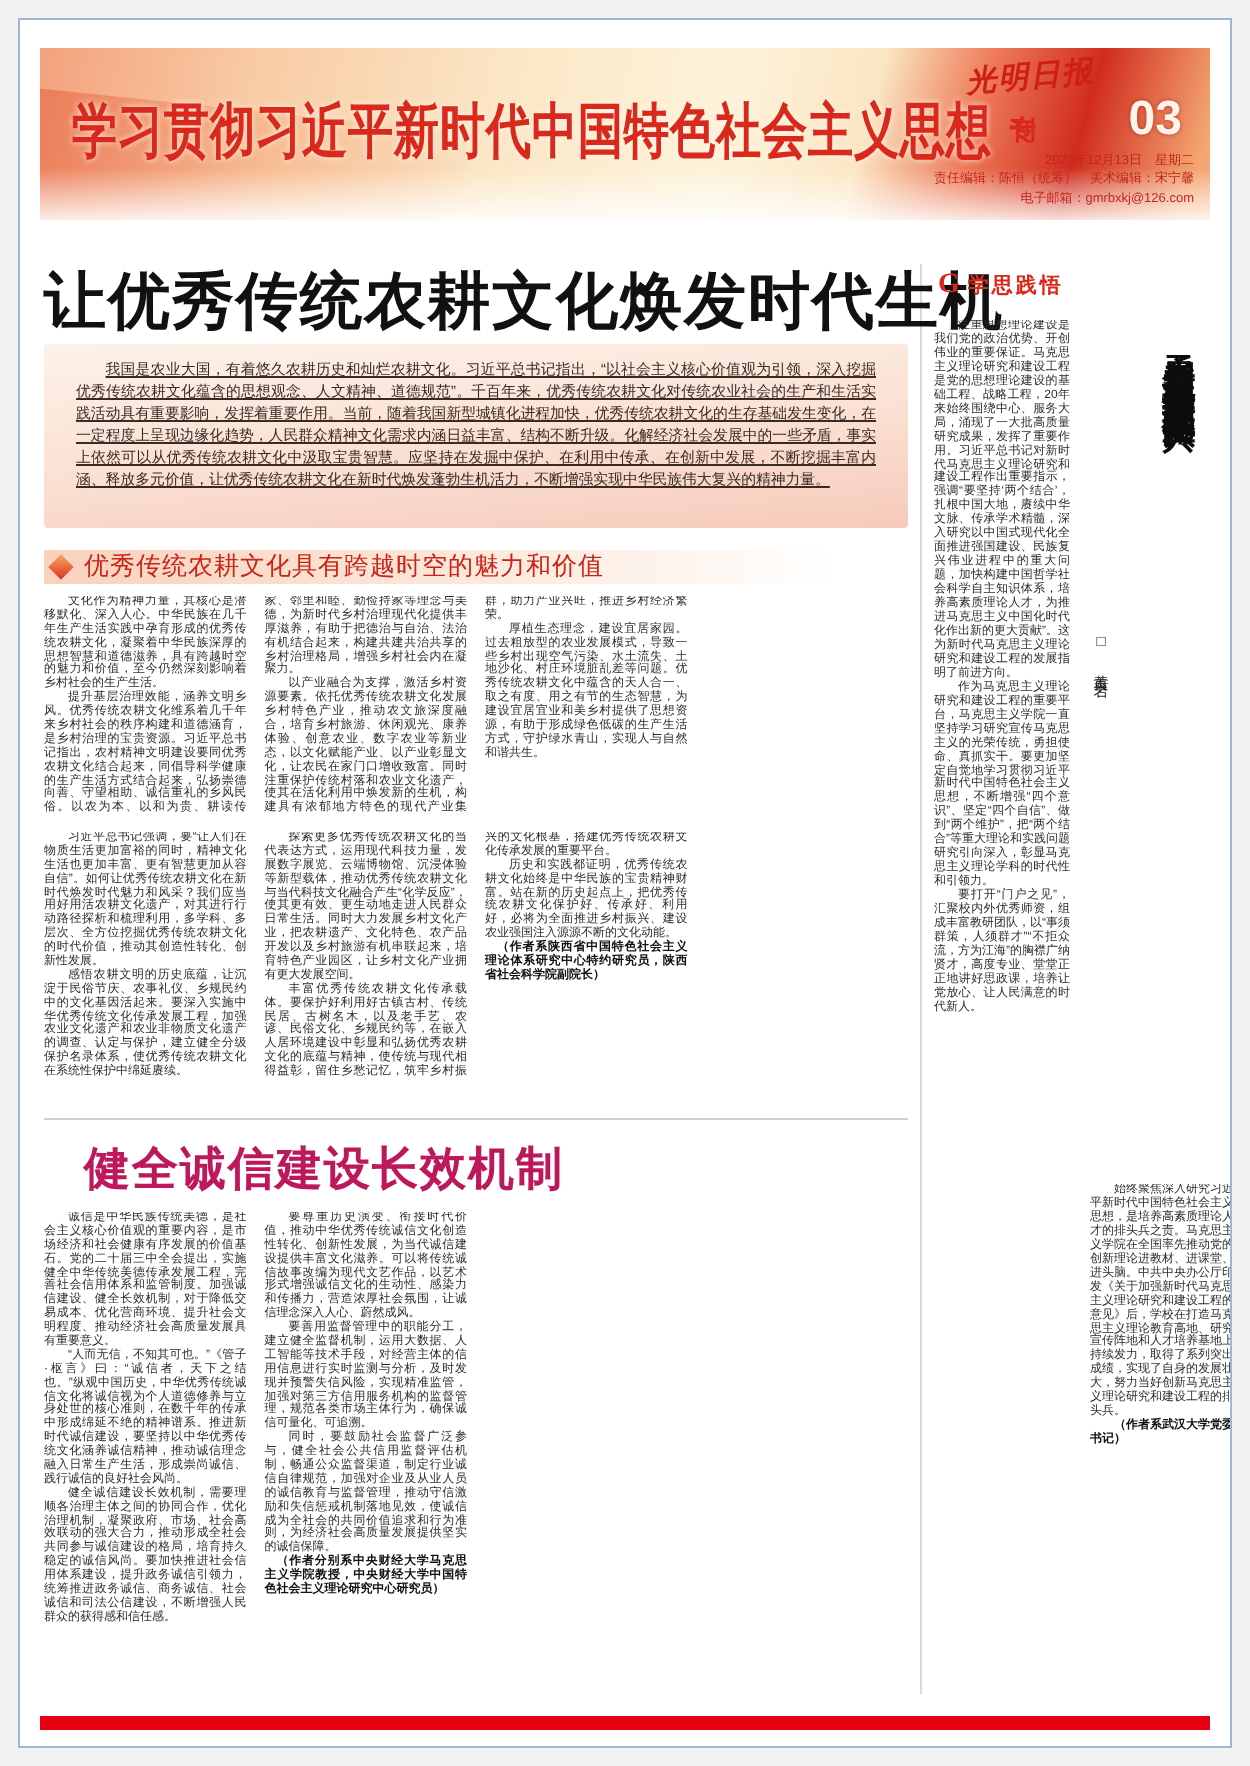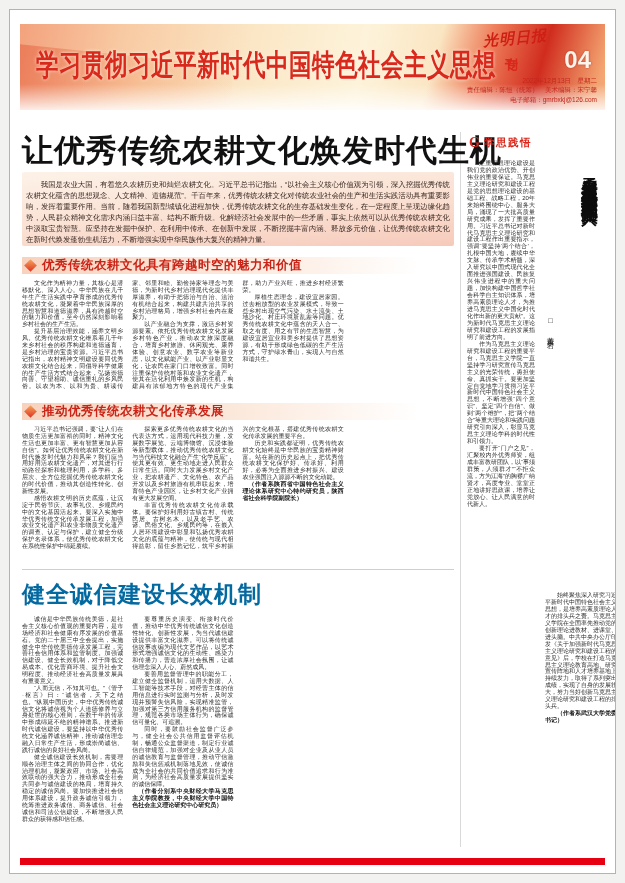--- a/index.html
+++ b/index.html
@@ -25,36 +25,36 @@
   
   .content { position:absolute; left:12px; right:12px; top:104px; bottom:22px; display:flex; }
   .left-main { width:432px; position:relative; }
   .vdivider { width:1px; background:#d9d9d9; margin:18px 6px 4px 6px; }
   .side { flex:1; position:relative; }
 
   
   h1.main-headline { margin-top:16px; text-align:center; font-family:"Liberation Serif","DejaVu Serif",serif;
       font-weight:900; font-size:31px; letter-spacing:1px; color:#111; white-space:nowrap; }
   .author-line { margin:7px 0 6px 14px; font-size:8.5px; color:#333; letter-spacing:1px; }
-  .lead-box { height:74px; padding:8px 4px 6px; background:linear-gradient(175deg,#fdf2e8 0%,#fae0d2 55%,#f6cabb 100%);
-      font-size:7.4px; line-height:1.48; color:#3a2a24; text-align:justify; text-indent:2em; overflow:hidden; border-radius:2px; }
+  .lead-box { height:92px; padding:8px 16px 6px; background:linear-gradient(175deg,#fdf2e8 0%,#fae0d2 55%,#f6cabb 100%);
+      font-size:7.4px; line-height:1.48; color:#3a2a24; text-align:justify; text-indent:2em; overflow:hidden; border-radius:2px;text-decoration:underline; }
   .secbar { margin-top:11px; height:17px; display:flex; align-items:center; gap:7px; padding-left:4px;
       background:linear-gradient(90deg,#f8d2bd 0%,#fcebdf 55%,rgba(255,255,255,0) 92%); }
   .diamond { width:9px; height:9px; background:linear-gradient(135deg,#f6a85e,#dd3122); transform:rotate(45deg); flex:0 0 auto; }
-  .secbar .sectitle { font-size:12.5px; font-weight:700; color:#c92417; letter-spacing:.5px; white-space:nowrap; }
+  .secbar .sectitle { font-size:12.5px; font-weight:400; color:#c92417; letter-spacing:.5px; white-space:nowrap; }
 
   .cols { column-gap:9px; column-fill:auto; overflow:hidden; font-size:6px; line-height:1.15; color:#2c2c2c; text-align:justify; margin-top:6px; }
   .cols p { text-indent:2em; margin:0; }
   .cols p.attr, p.attr { font-weight:bold; text-indent:1em; color:#111; }
   .cols-s1 { column-count:4; height:112px; }
   .cols-s2 { column-count:4; height:133px; }
   .cols-b  { column-count:4; height:219px; }
 
   .h-rule { margin-top:10px; border-top:1px solid #cfcfcf; }
-  h2.bottom-headline { margin:9px 0 2px 0; font-family:"Liberation Serif","DejaVu Serif",serif; font-weight:900; font-size:23px; letter-spacing:1px; color:#0369a1; }
+  h2.bottom-headline { margin:9px 0 2px 20px; font-family:"Liberation Serif","DejaVu Serif",serif; font-weight:900; font-size:23px; letter-spacing:1px; color:#be185d; }
 
   
   .badge { margin:22px 0 8px 2px; display:flex; align-items:center; gap:4px; }
   .g-icon { font-size:14px; font-weight:900; color:#d9281c; font-family:"Liberation Serif",serif; line-height:1; }
   .badge-label { font-size:10.5px; font-weight:900; color:#d9281c; letter-spacing:1.5px;font-family:Liberation Serif, serif; }
   .side-body { position:relative; height:716px; }
   .side-col { position:absolute; font-size:6px; line-height:1.16; color:#2c2c2c; text-align:justify; overflow:hidden; }
   .side-col p { text-indent:2em; margin:0; }
   .side-col-left  { left:0;  top:2px;   width:68px; height:710px; }
   .side-col-right { left:78px; top:434px; width:72px; height:278px; }
@@ -69,21 +69,21 @@
 
 <div class="sheet">
 
   <div class="banner">
     <div class="rib-r"></div>
     <div class="rib-l"></div>
     <div class="glow"></div>
     <div class="banner-title">学习贯彻习近平新时代中国特色社会主义思想</div>
     <div class="banner-supp">专刊</div>
     <div class="masthead">光明日报</div>
-    <div class="pageno">04</div>
+    <div class="pageno">03</div>
     <div class="dateblock">
       <div>2022年12月13日　星期二</div>
       <div>责任编辑：陈恒（统筹）　美术编辑：宋宁馨</div>
       <div>电子邮箱：gmrbxkj@126.com</div>
     </div>
   </div>
 
   <div class="content">
 
     <div class="left-main">
@@ -96,24 +96,20 @@
       </div>
       <div class="cols cols-s1">
         <div>
             <p>文化作为精神力量，其核心是潜移默化、深入人心。中华民族在几千年生产生活实践中孕育形成的优秀传统农耕文化，凝聚着中华民族深厚的思想智慧和道德滋养，具有跨越时空的魅力和价值，至今仍然深刻影响着乡村社会的生产生活。</p>
             <p>提升基层治理效能，涵养文明乡风。优秀传统农耕文化维系着几千年来乡村社会的秩序构建和道德涵育，是乡村治理的宝贵资源。习近平总书记指出，农村精神文明建设要同优秀农耕文化结合起来，同倡导科学健康的生产生活方式结合起来，弘扬崇德向善、守望相助、诚信重礼的乡风民俗。以农为本、以和为贵、耕读传家、邻里和睦、勤俭持家等理念与美德，为新时代乡村治理现代化提供丰厚滋养，有助于把德治与自治、法治有机结合起来，构建共建共治共享的乡村治理格局，增强乡村社会内在凝聚力。</p>
             <p>以产业融合为支撑，激活乡村资源要素。依托优秀传统农耕文化发展乡村特色产业，推动农文旅深度融合，培育乡村旅游、休闲观光、康养体验、创意农业、数字农业等新业态，以文化赋能产业、以产业彰显文化，让农民在家门口增收致富。同时注重保护传统村落和农业文化遗产，使其在活化利用中焕发新的生机，构建具有浓郁地方特色的现代产业集群，助力产业兴旺，推进乡村经济繁荣。</p>
             <p>厚植生态理念，建设宜居家园。过去粗放型的农业发展模式，导致一些乡村出现空气污染、水土流失、土地沙化、村庄环境脏乱差等问题。优秀传统农耕文化中蕴含的天人合一、取之有度、用之有节的生态智慧，为建设宜居宜业和美乡村提供了思想资源，有助于形成绿色低碳的生产生活方式，守护绿水青山，实现人与自然和谐共生。</p>
           </div>
       </div>
 
-      <div class="secbar">
-        <span class="diamond"></span>
-        <span class="sectitle">推动优秀传统农耕文化传承发展</span>
-      </div>
       <div class="cols cols-s2">
         <div>
             <p>习近平总书记强调，要“让人们在物质生活更加富裕的同时，精神文化生活也更加丰富、更有智慧更加从容自信”。如何让优秀传统农耕文化在新时代焕发时代魅力和风采？我们应当用好用活农耕文化遗产，对其进行行动路径探析和梳理利用，多学科、多层次、全方位挖掘优秀传统农耕文化的时代价值，推动其创造性转化、创新性发展。</p>
             <p>感悟农耕文明的历史底蕴，让沉淀于民俗节庆、农事礼仪、乡规民约中的文化基因活起来。要深入实施中华优秀传统文化传承发展工程，加强农业文化遗产和农业非物质文化遗产的调查、认定与保护，建立健全分级保护名录体系，使优秀传统农耕文化在系统性保护中绵延赓续。</p>
             <p>探索更多优秀传统农耕文化的当代表达方式，运用现代科技力量，发展数字展览、云端博物馆、沉浸体验等新型载体，推动优秀传统农耕文化与当代科技文化融合产生“化学反应”，使其更有效、更生动地走进人民群众日常生活。同时大力发展乡村文化产业，把农耕遗产、文化特色、农产品开发以及乡村旅游有机串联起来，培育特色产业园区，让乡村文化产业拥有更大发展空间。</p>
             <p>丰富优秀传统农耕文化传承载体。要保护好利用好古镇古村、传统民居、古树名木，以及老手艺、农谚、民俗文化、乡规民约等，在嵌入人居环境建设中彰显和弘扬优秀农耕文化的底蕴与精神，使传统与现代相得益彰，留住乡愁记忆，筑牢乡村振兴的文化根基，搭建优秀传统农耕文化传承发展的重要平台。</p>
             <p>历史和实践都证明，优秀传统农耕文化始终是中华民族的宝贵精神财富。站在新的历史起点上，把优秀传统农耕文化保护好、传承好、利用好，必将为全面推进乡村振兴、建设农业强国注入源源不断的文化动能。</p>
           </div>
         <p class="attr">（作者系陕西省中国特色社会主义理论体系研究中心特约研究员，陕西省社会科学院副院长）</p>
       </div>

